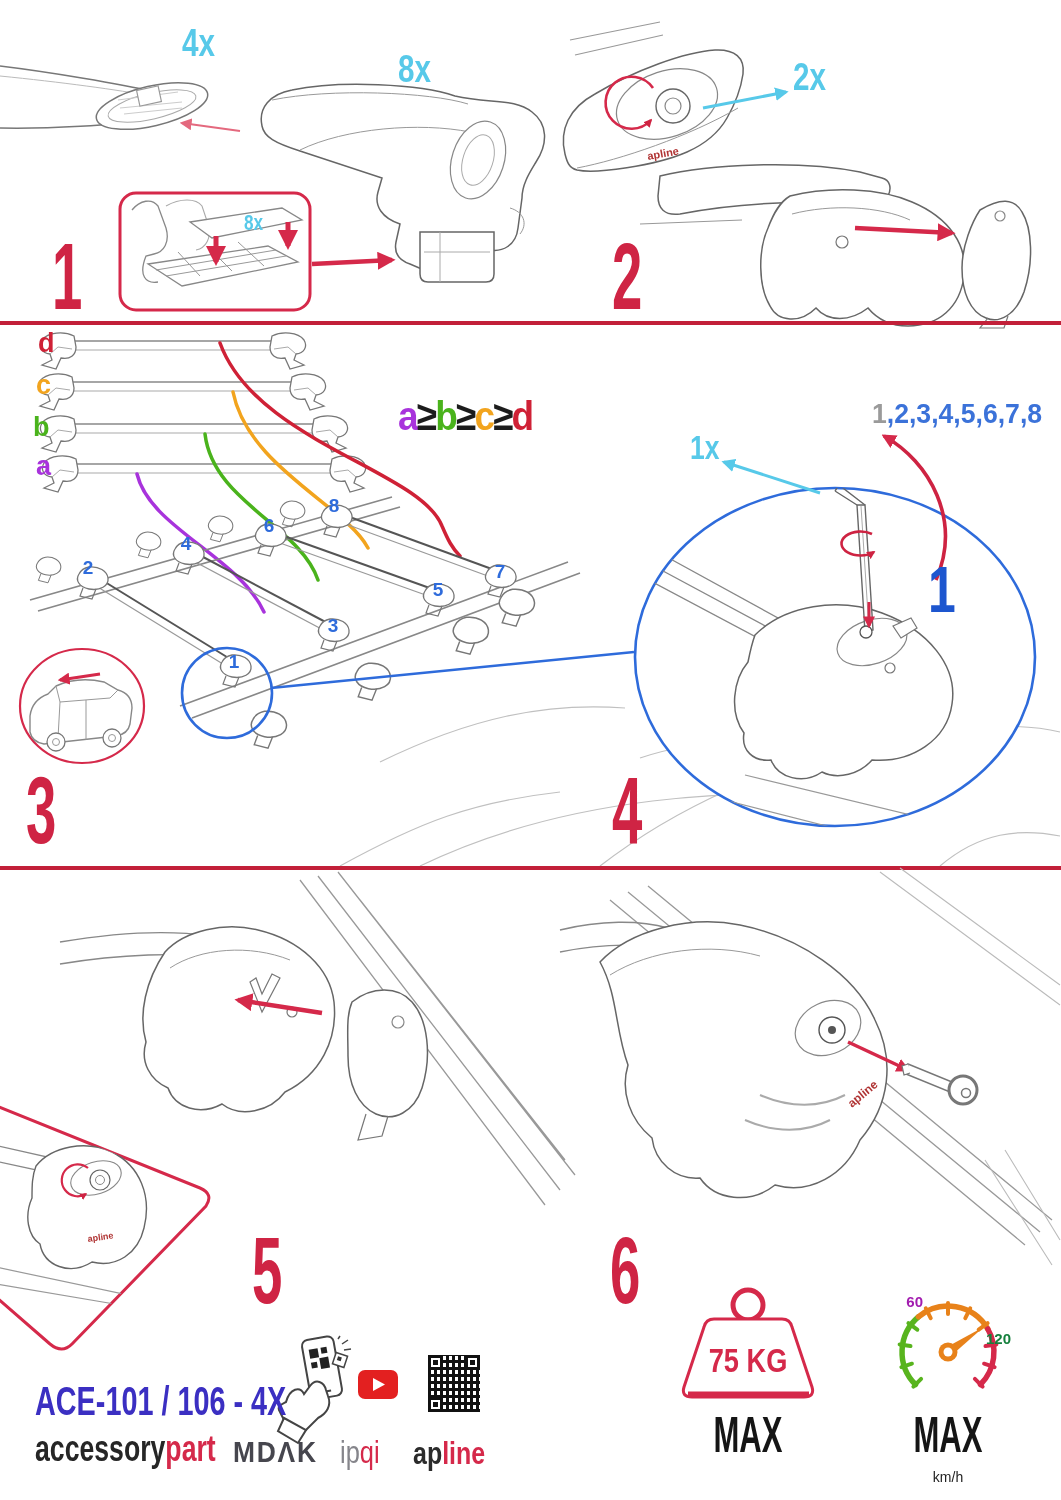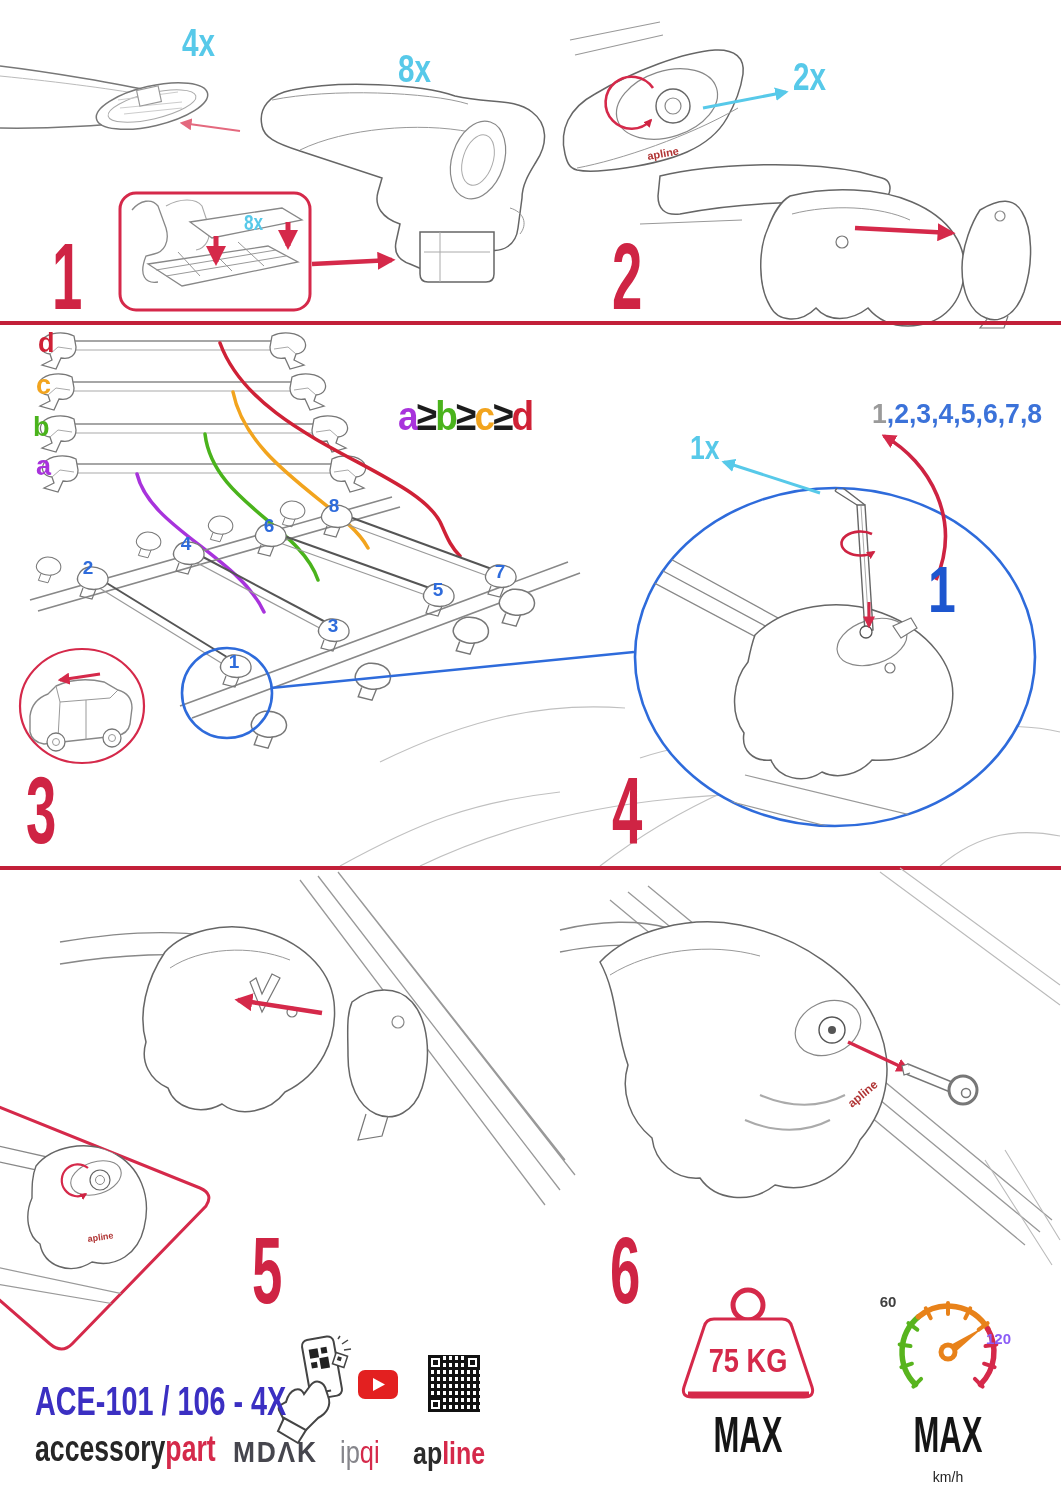--- a/index.html
+++ b/index.html
@@ -384,18 +384,18 @@
 </div>
 
 <div class="qr">
       <i class="tl"></i>
       <i class="tr"></i>
       <i class="bl"></i>
     </div>
 
 <span class="s kg" style="left:690px;top:1343px;width:116px">75 KG</span>
 <span class="s max" style="left:690px;top:1410px;width:116px">MAX</span>
-<span class="s speedlbl" style="left:873px;top:1294px;width:30px;text-align:center;color:#404040">60</span>
-<span class="s speedlbl" style="left:986px;top:1331px;width:40px;color:#8b5cf6">120</span>
+<span class="s speedlbl" style="left:893px;top:1294px;width:30px;text-align:right;color:#a21caf">60</span>
+<span class="s speedlbl" style="left:986px;top:1331px;width:40px;color:#15803d">120</span>
 <span class="s kmh" style="left:915px;top:1470px;width:66px">km/h</span>
 <span class="s max" style="left:890px;top:1410px;width:116px">MAX</span>
 
 </div>
 
 </body></html>

